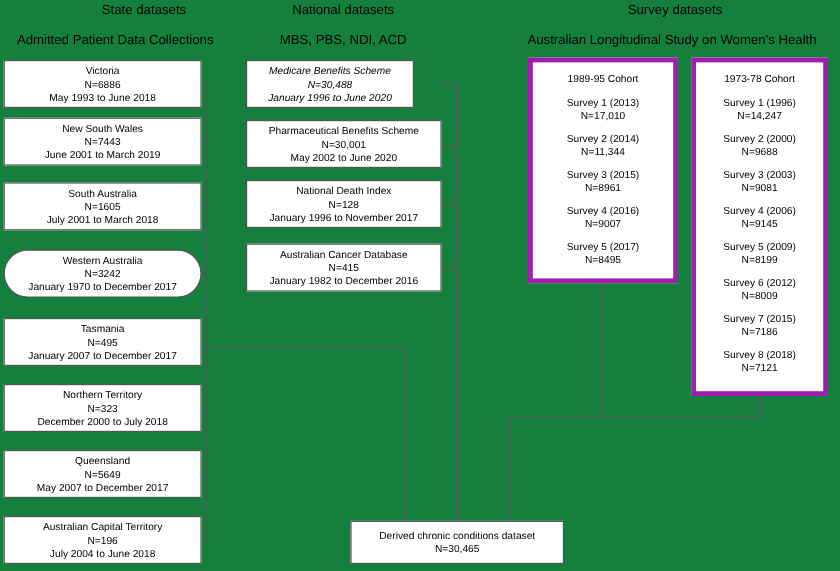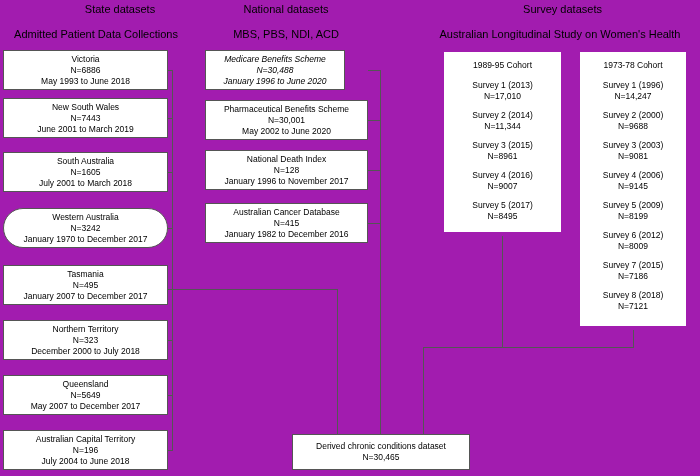--- a/index.html
+++ b/index.html
@@ -5,21 +5,21 @@
 <style>
   html, body {
     margin: 0;
     padding: 0;
     background: #ffffff;
   }
   #canvas {
     position: relative;
     width: 700px;
     height: 476px;
-    background: #a21caf;
+    background: #15803d;
     font-family: "Liberation Sans", "DejaVu Sans", sans-serif;
     color: #000000;
     overflow: hidden;
   }
   .col-header {
     position: absolute;
     text-align: center;
     font-size: 11px;
     line-height: 13px;
     white-space: nowrap;

